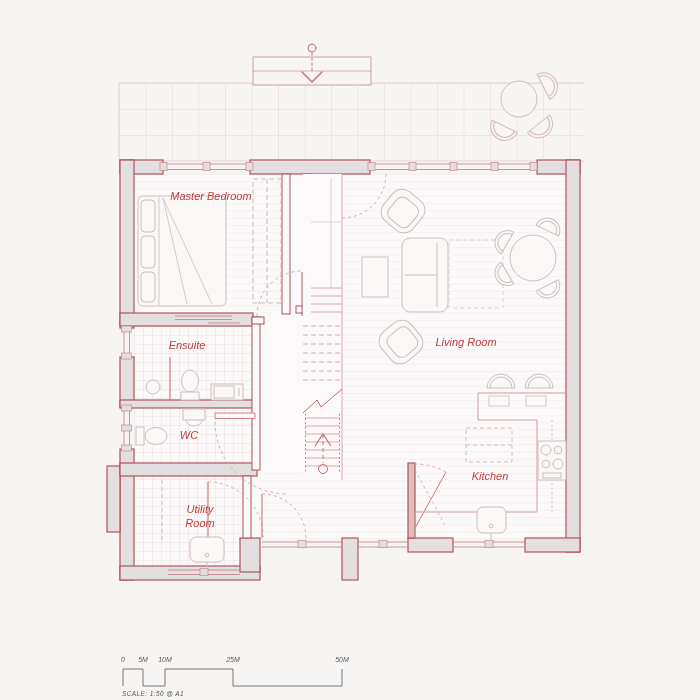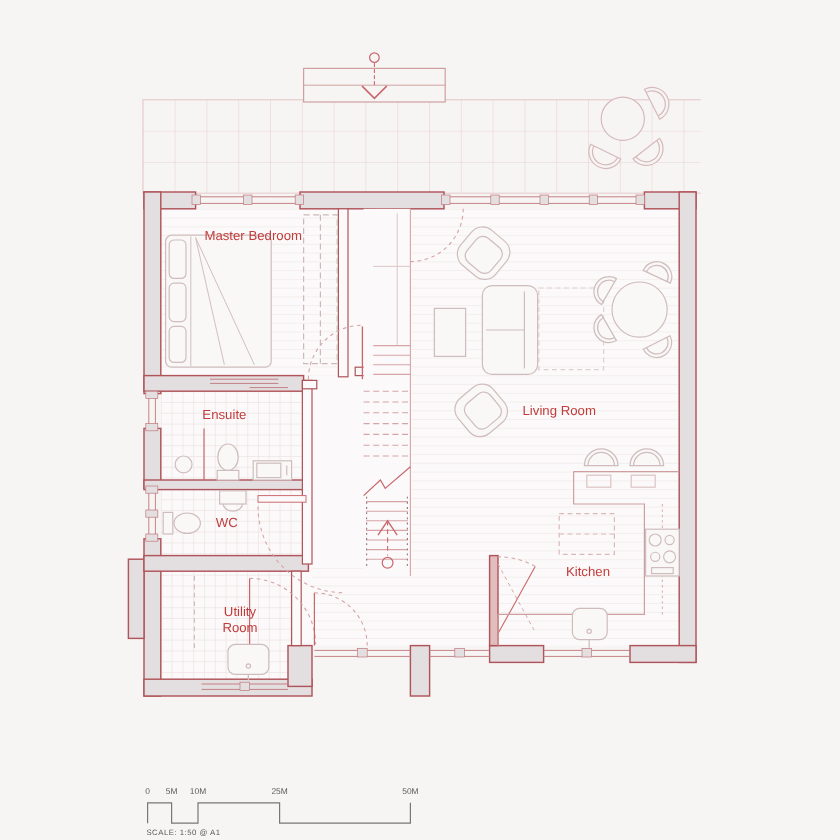--- a/index.html
+++ b/index.html
@@ -1,17 +1,17 @@
 <!DOCTYPE html>
 <html><head>
 <meta charset="utf-8">
 <style>
   html,body{margin:0;padding:0;background:#f7f5f4;}
   .stage{width:584px;height:700px;position:relative;background:#f7f5f4;overflow:hidden;
-         font-family:"Liberation Sans",sans-serif;}
+         font-family:"Liberation Sans",sans-serif;font-style:italic;}
   svg{display:block;}
   .room-label{fill:#c23c3c;font-family:"Liberation Sans",sans-serif;font-size:11px;text-anchor:middle;}
   .scale-tick{fill:#5a5a5a;font-family:"Liberation Sans",sans-serif;font-size:7px;text-anchor:middle;}
   .scale-caption{fill:#5a5a5a;font-family:"Liberation Sans",sans-serif;font-size:6.5px;letter-spacing:.4px;}
 </style>
 </head>
 <body>
 
 <div class="stage">
 <svg width="700" height="700" viewBox="0 0 700 700">

